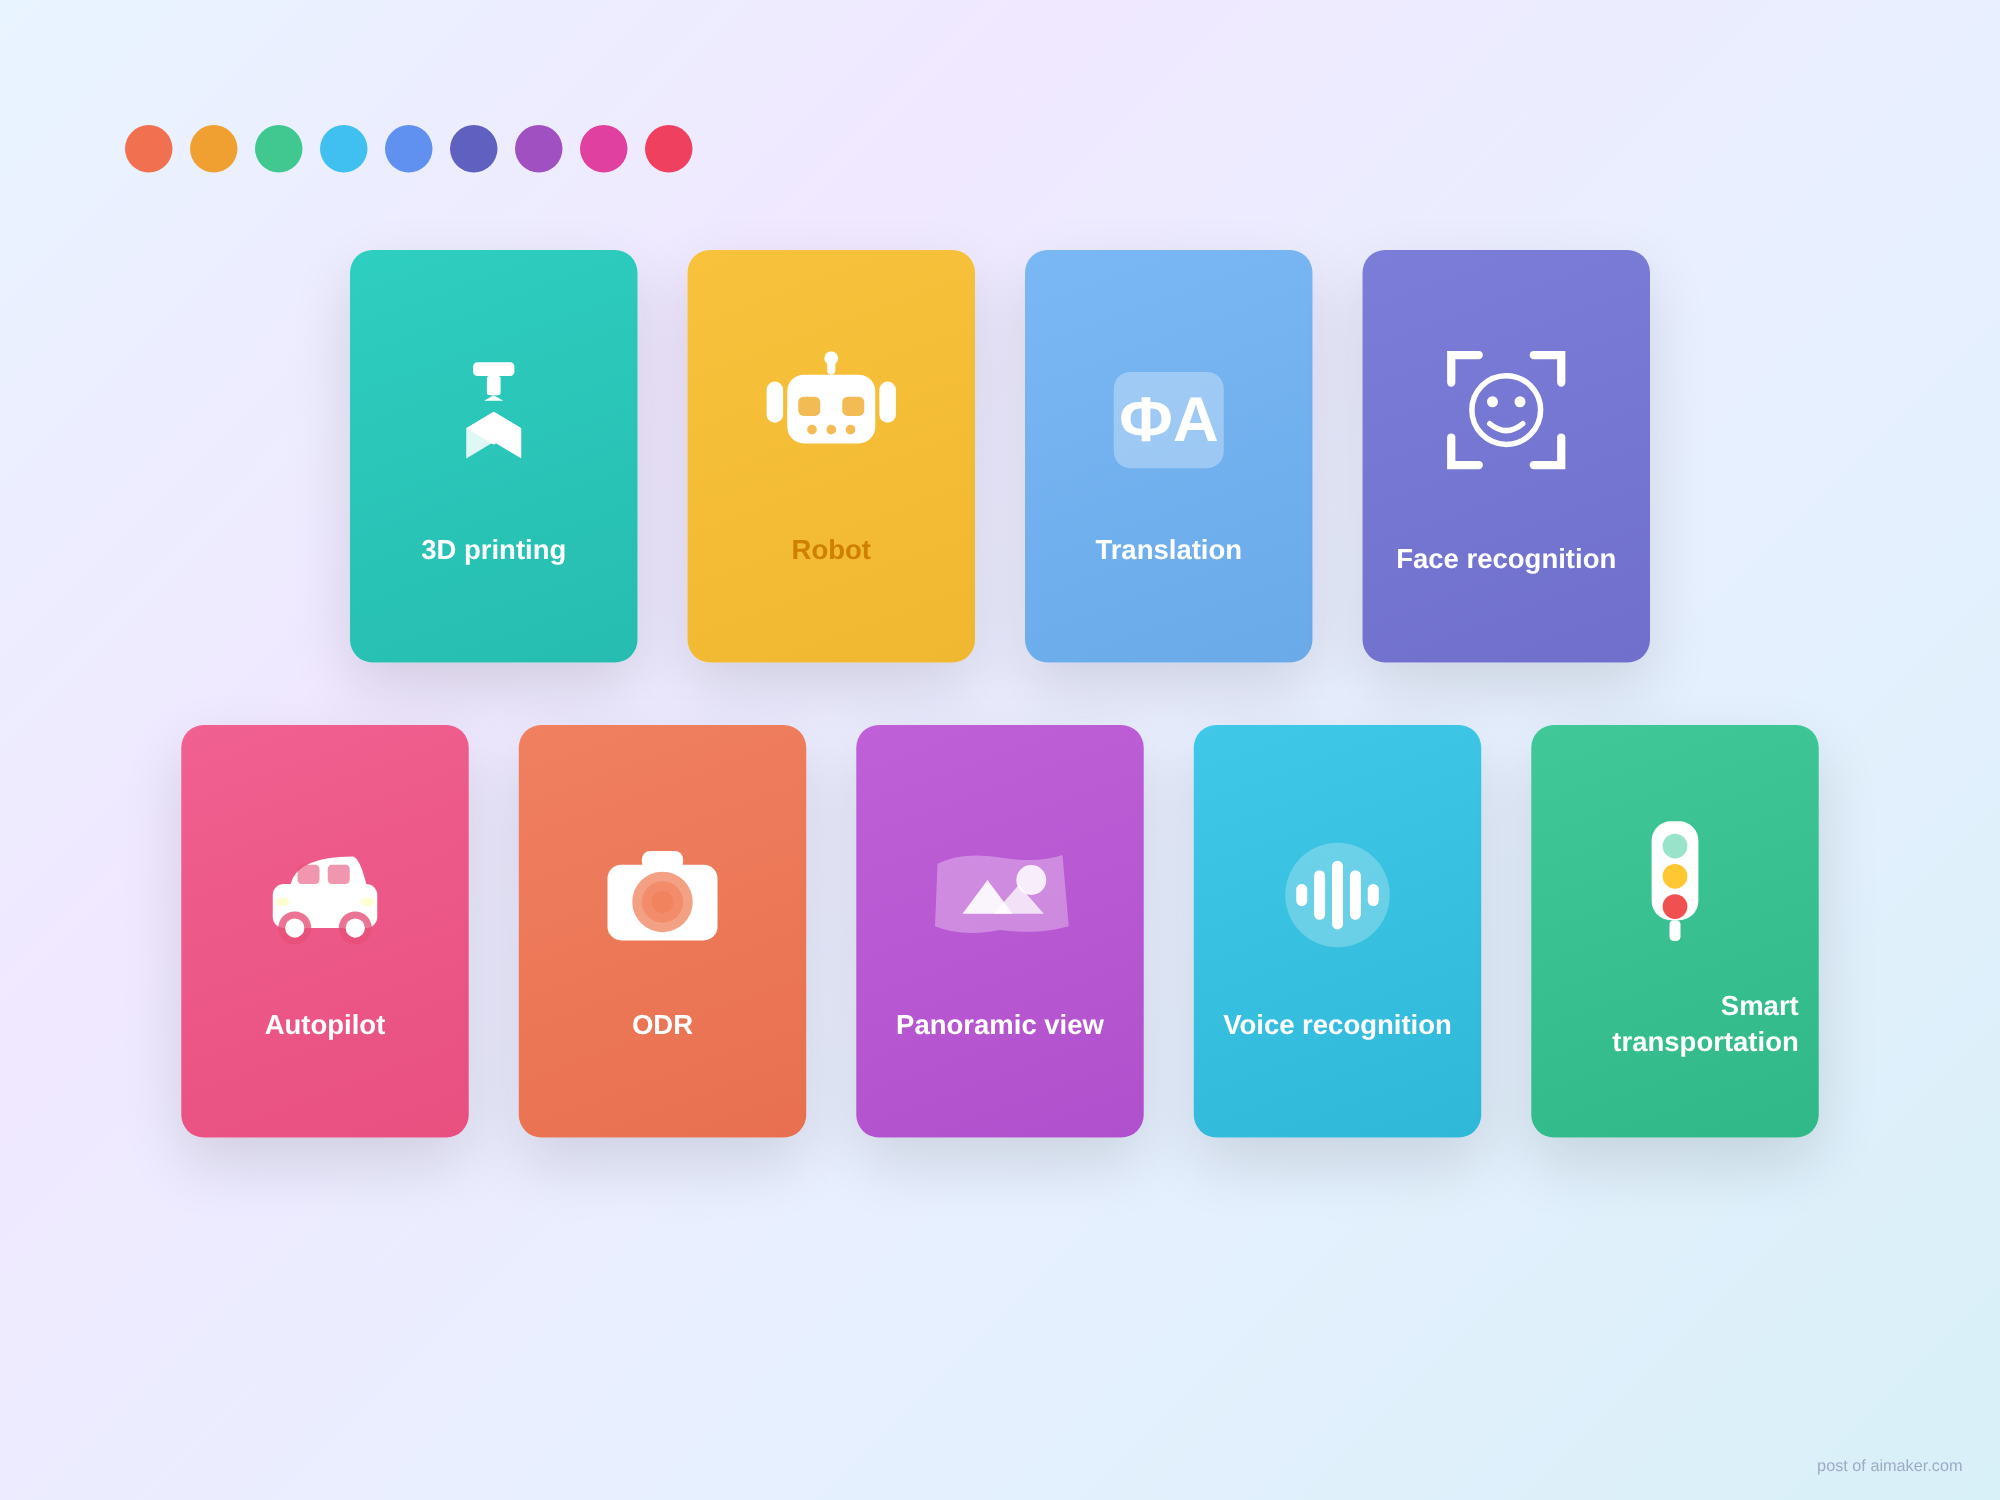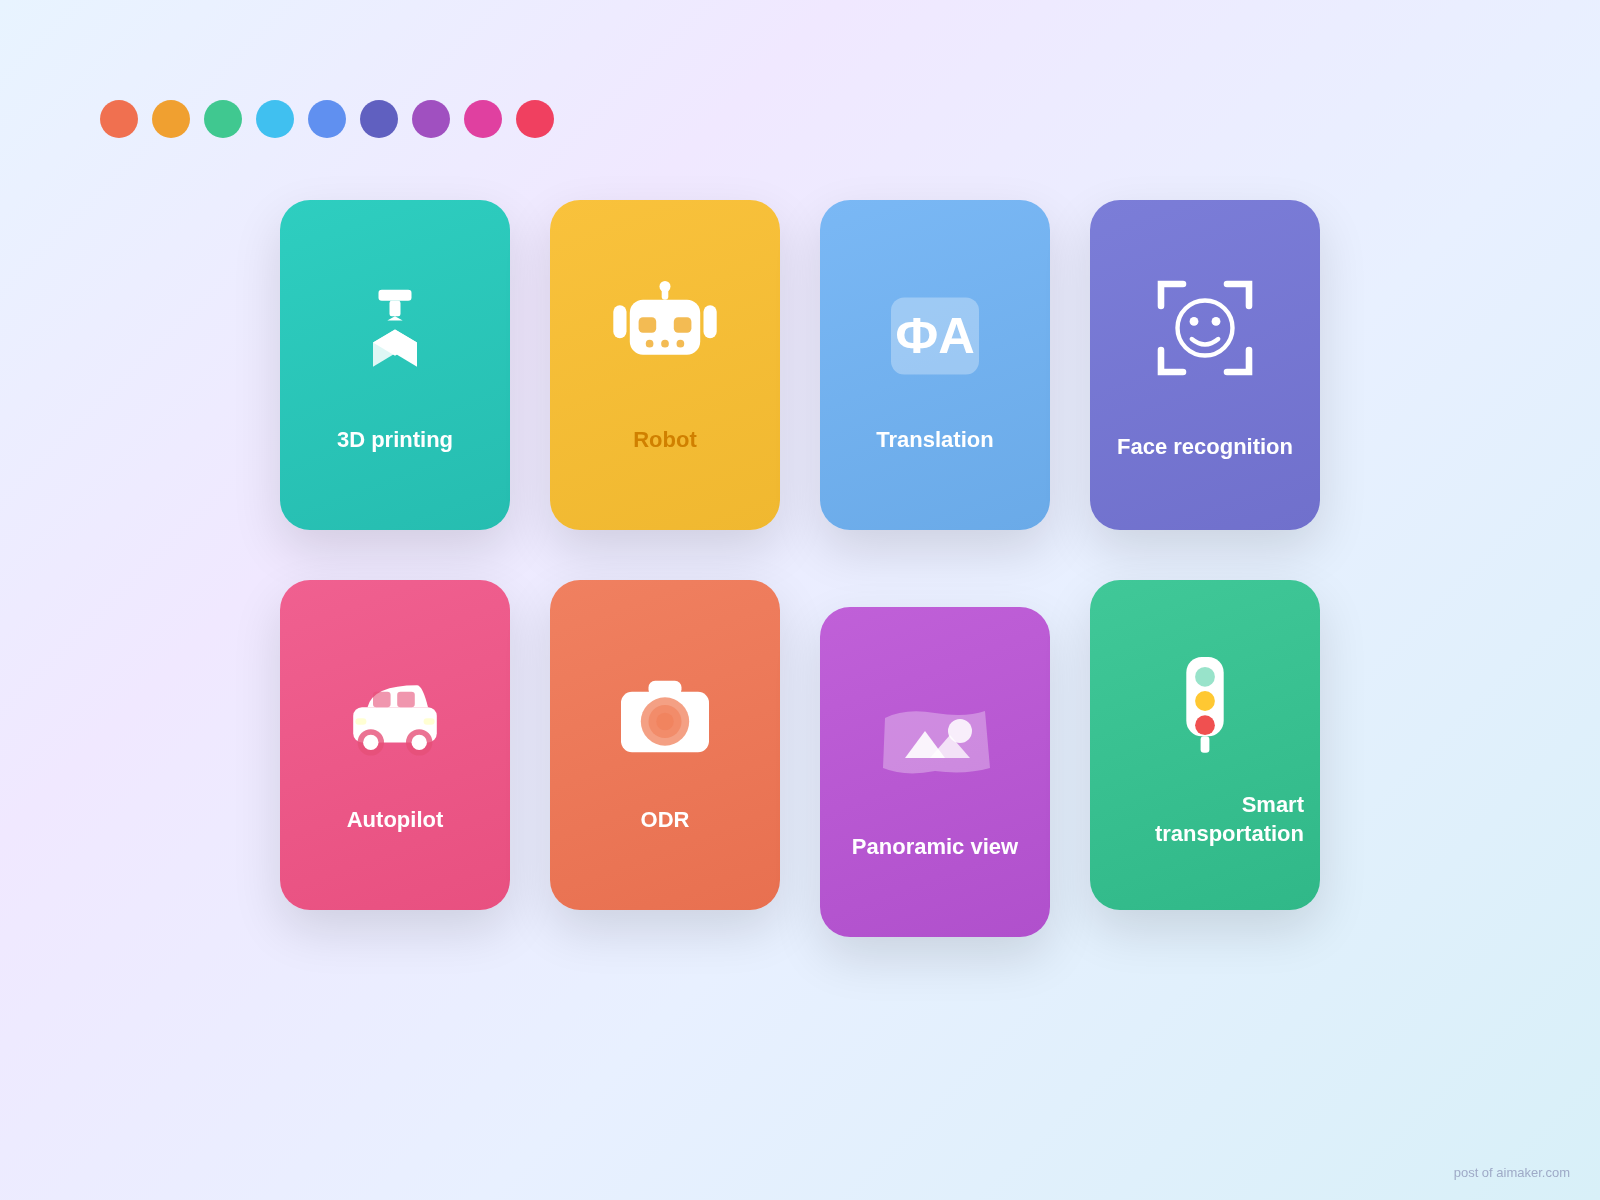--- a/index.html
+++ b/index.html
@@ -40,21 +40,21 @@
 
     .cards-row {
       display: flex;
       gap: 40px;
       align-items: flex-start;
     }
 
     .card {
       width: 230px;
       height: 330px;
-      border-radius: 30px;
+      border-radius: 18px;
       display: flex;
       flex-direction: column;
       align-items: center;
       justify-content: center;
       cursor: pointer;
       position: relative;
       transition: transform 0.2s;
       box-shadow: 0 20px 50px rgba(0,0,0,0.12);
     }
 
@@ -77,21 +77,21 @@
     }
 
     
     .card-teal { background: linear-gradient(160deg, #2ecec0 0%, #26bdb0 100%); }
     .card-purple { background: linear-gradient(160deg, #a55ed8 0%, #9550cc 100%); }
     .card-yellow { background: linear-gradient(160deg, #f9c23c 0%, #f0b830 100%); }
     .card-blue { background: linear-gradient(160deg, #7ab8f5 0%, #6aaae8 100%); }
     .card-indigo { background: linear-gradient(160deg, #7b7dd8 0%, #7070cc 100%); gap: 15px; }
     .card-orange { background: linear-gradient(160deg, #f08060 0%, #e87050 100%); }
     .card-pink { background: linear-gradient(160deg, #f06090 0%, #e85080 100%); }
-    .card-magenta { background: linear-gradient(160deg, #c060d8 0%, #b050cc 100%); margin-top: 27px; }
+    .card-magenta { background: linear-gradient(160deg, #c060d8 0%, #b050cc 100%); }
     .card-cyan { background: linear-gradient(160deg, #40c8e8 0%, #30b8d8 100%); }
     .card-green { background: linear-gradient(160deg, #40c898 0%, #30b888 100%); }
 
     .watermark {
       position: absolute;
       bottom: 20px;
       right: 30px;
       font-size: 13px;
       color: rgba(100,100,150,0.5);
     }
@@ -246,20 +246,36 @@
           <polygon points="30,65 50,38 70,65" fill="white" opacity="0.9"></polygon>
           <polygon points="55,65 75,42 95,65" fill="white" opacity="0.75"></polygon>
 
           <circle cx="85" cy="38" r="12" fill="white" opacity="0.85"></circle>
         </svg>
       </div>
       <div class="card-label">Panoramic
 view</div>
     </div>
 
+    <div class="card card-cyan">
+      <div class="card-icon">
+        <svg viewBox="0 0 100 100" width="110" height="110">
+
+          <circle cx="50" cy="50" r="38" fill="rgba(255,255,255,0.25)"></circle>
+
+          <rect x="20" y="42" width="8" height="16" rx="4"></rect>
+          <rect x="33" y="32" width="8" height="36" rx="4"></rect>
+          <rect x="46" y="25" width="8" height="50" rx="4"></rect>
+          <rect x="59" y="32" width="8" height="36" rx="4"></rect>
+          <rect x="72" y="42" width="8" height="16" rx="4"></rect>
+        </svg>
+      </div>
+      <div class="card-label">Voice
+recognition</div>
+    </div>
 
     <div class="card card-green">
       <div class="card-icon">
         <svg viewBox="0 0 100 100" width="110" height="110">
 
           <rect x="33" y="10" width="34" height="72" rx="14"></rect>
 
           <circle cx="50" cy="28" r="9" fill="rgba(50,200,150,0.5)"></circle>
 
           <circle cx="50" cy="50" r="9" fill="rgba(255,200,50,1)"></circle>

